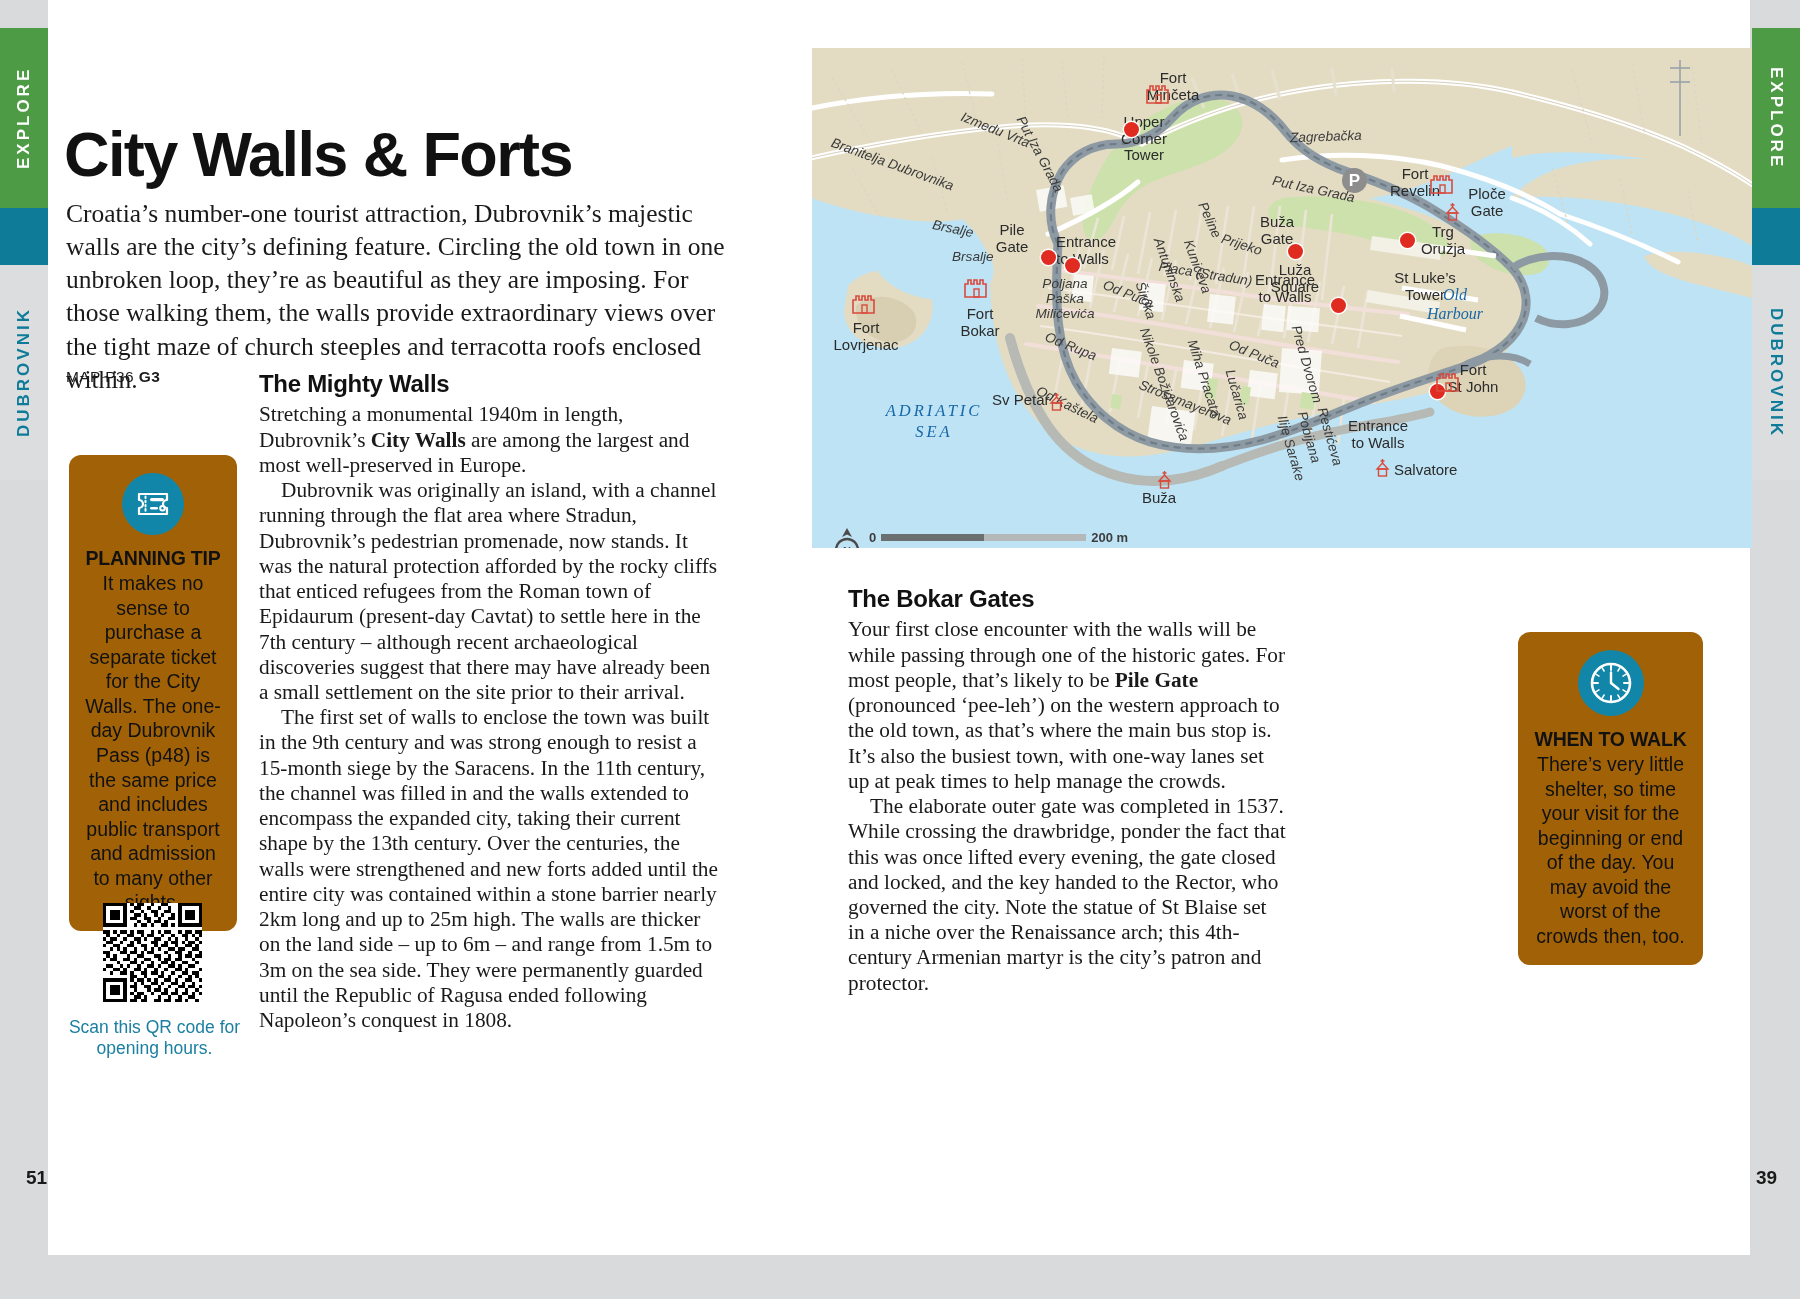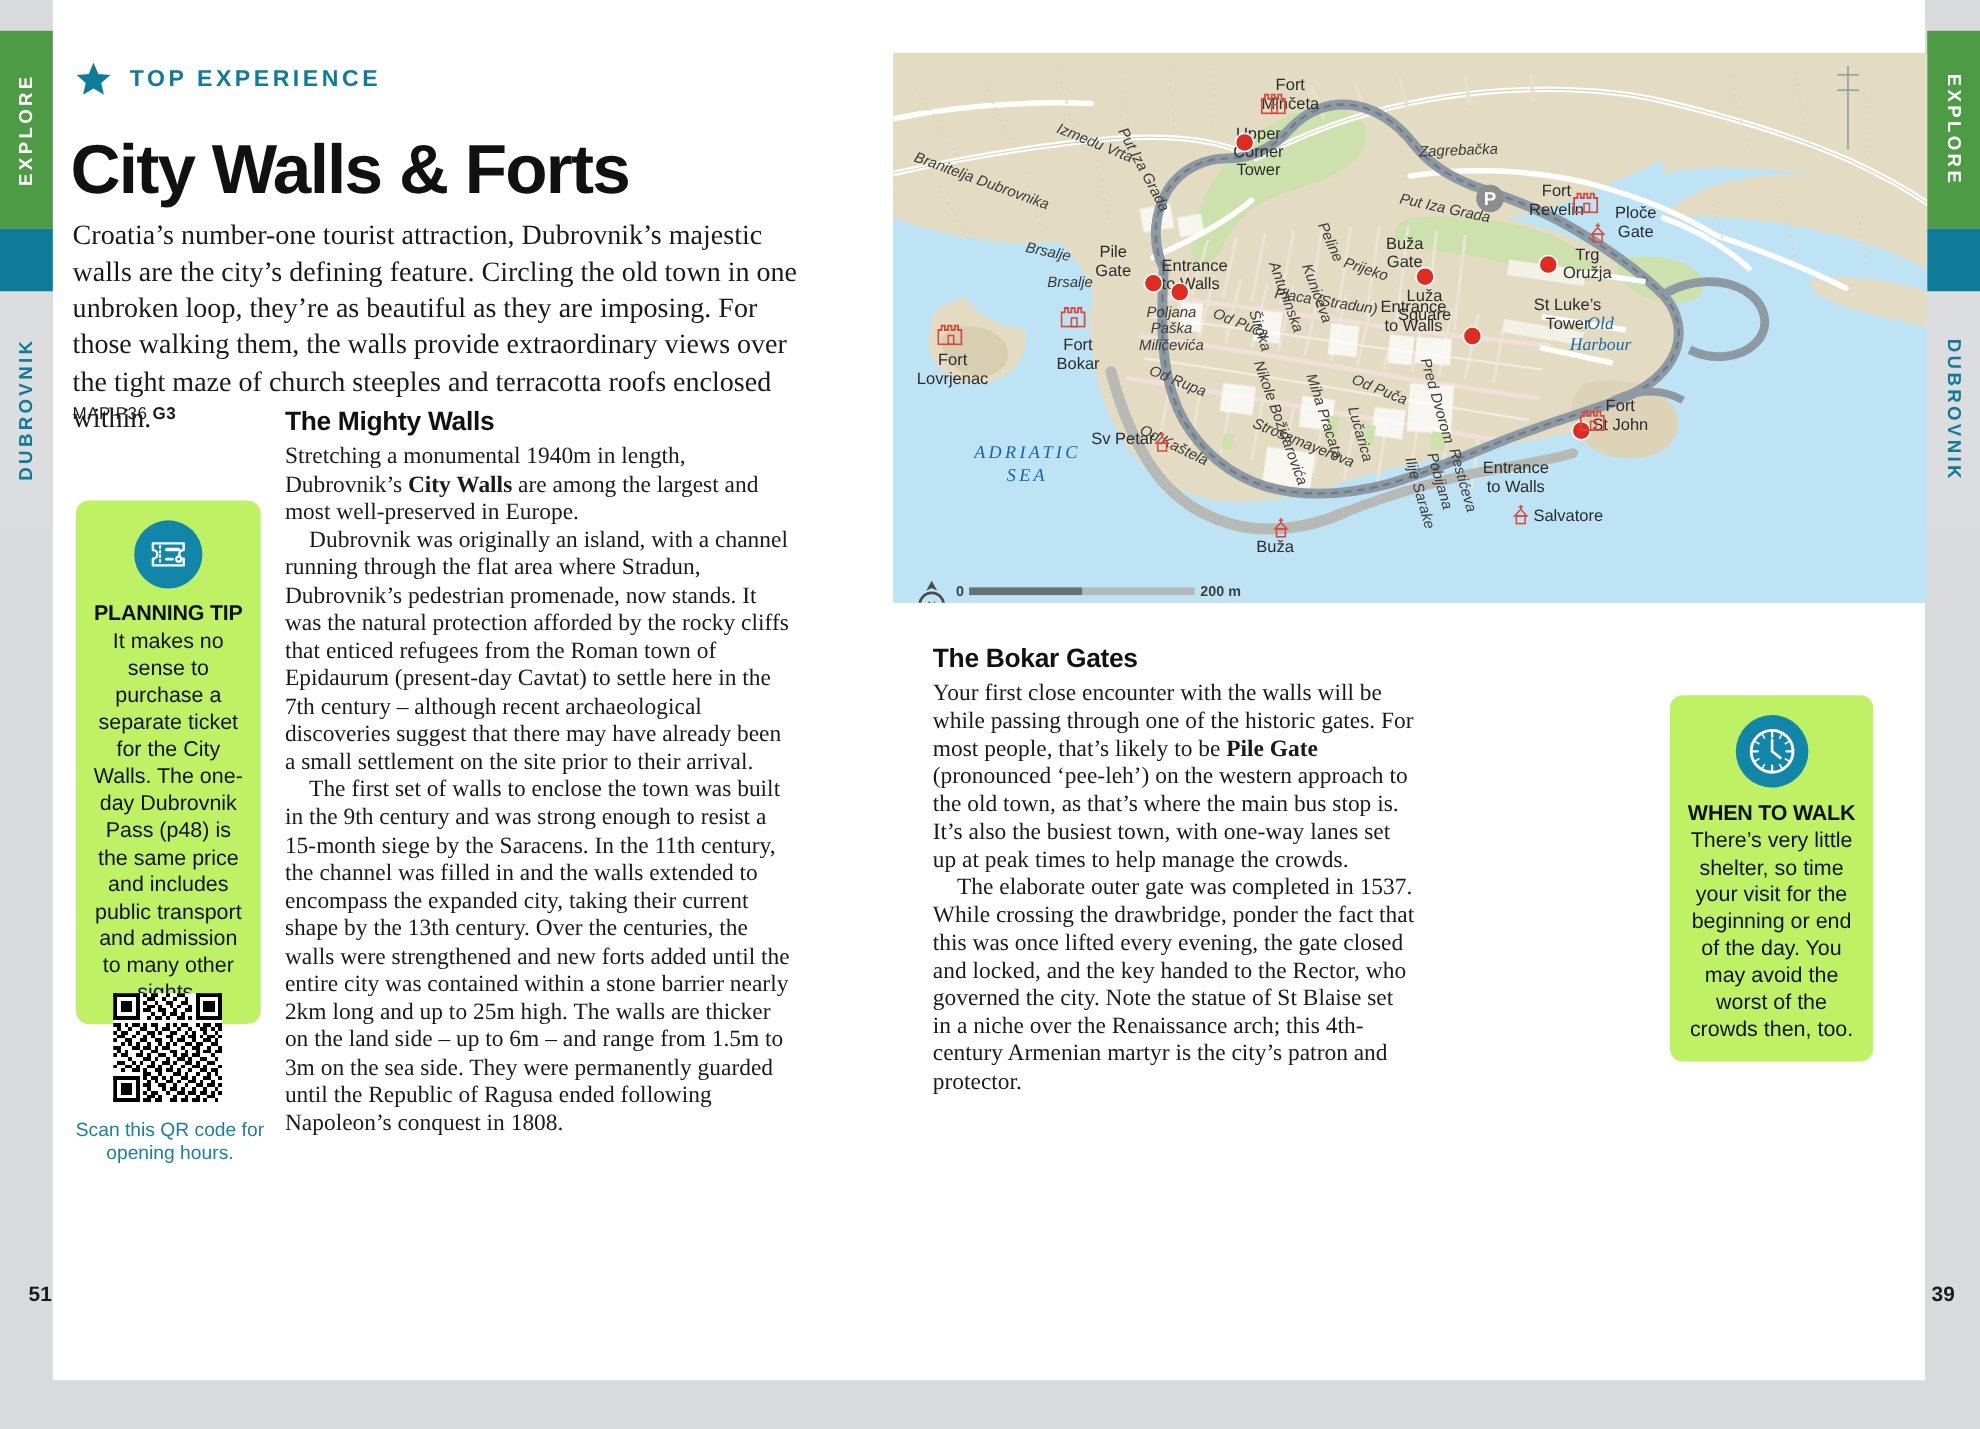--- a/index.html
+++ b/index.html
@@ -73,21 +73,21 @@
     font-size:24px; font-weight:bold; letter-spacing:-.3px;
     margin-bottom:4px; color:#111;
   }
   .col-left-body p { text-indent:0; }
   .col-left-body p + p { text-indent:22px; }
   .col-left-body b { font-weight:bold; }
 
   
   .tipbox {
     position:absolute;
-    background:#bef264;
+    background:#a16207;
     border-radius:12px;
     text-align:center;
     padding:18px 12px 16px;
   }
   .tip-left  { left:69px;  top:455px; width:168px; }
   .tip-right { left:1518px; top:632px; width:185px; }
 
   .tip-circle {
     width:62px; height:62px; border-radius:50%;
     background:#1186a8; margin:0 auto 12px;
@@ -187,26 +187,20 @@
     </div>
 
   <div class="tab tab-right-explore">
       <span>EXPLORE</span>
     </div>
   <div class="tab tab-right-teal"></div>
   <div class="tab tab-right-dubro">
       <span>DUBROVNIK</span>
     </div>
 
-  <div class="top-exp">
-    <svg class="star-icon" viewBox="0 0 24 24">
-      <polygon fill="#0e7c99" points="12,1.5 15.1,8.6 22.8,9.3 17,14.5 18.7,22 12,18 5.3,22 7,14.5 1.2,9.3 8.9,8.6"></polygon>
-    </svg>
-    <span class="top-exp-label">TOP EXPERIENCE</span>
-  </div>
 
   <h1 class="page-title">City Walls &amp; Forts</h1>
 
   <div class="intro">Croatia’s number-one tourist attraction, Dubrovnik’s majestic walls are the city’s defining feature. Circling the old town in one unbroken loop, they’re as beautiful as they are imposing. For those walking them, the walls provide extraordinary views over the tight maze of church steeples and terracotta roofs enclosed within.</div>
 
   <div class="map-ref">
     <span>MAP P36 </span><b>G3</b>
   </div>
 
   <div class="col-left-body">

